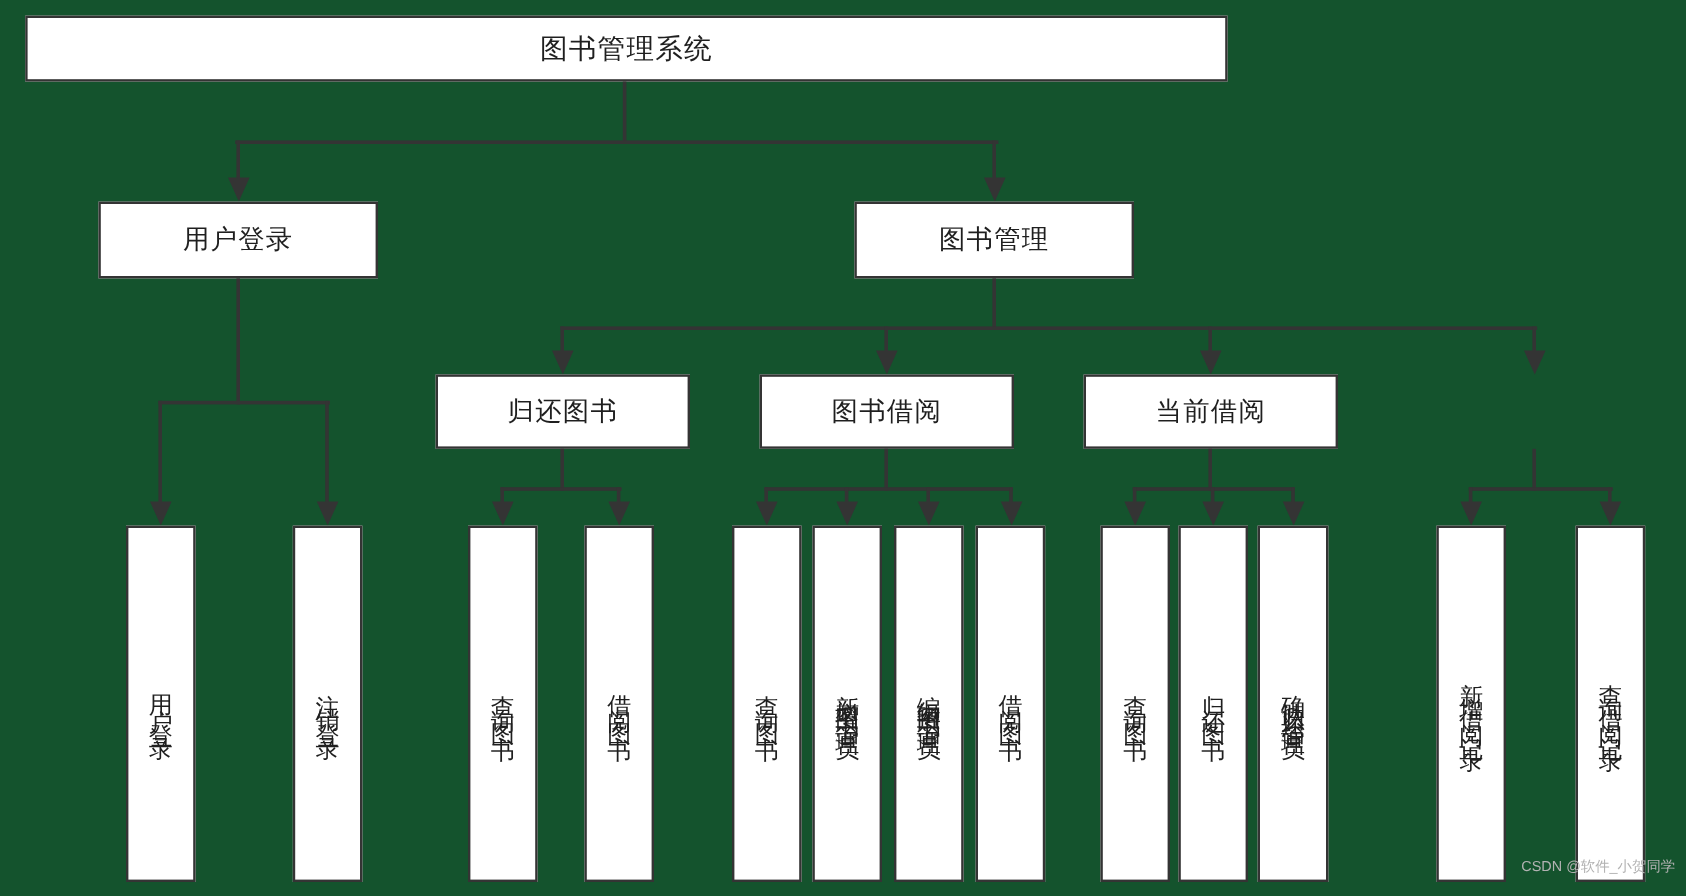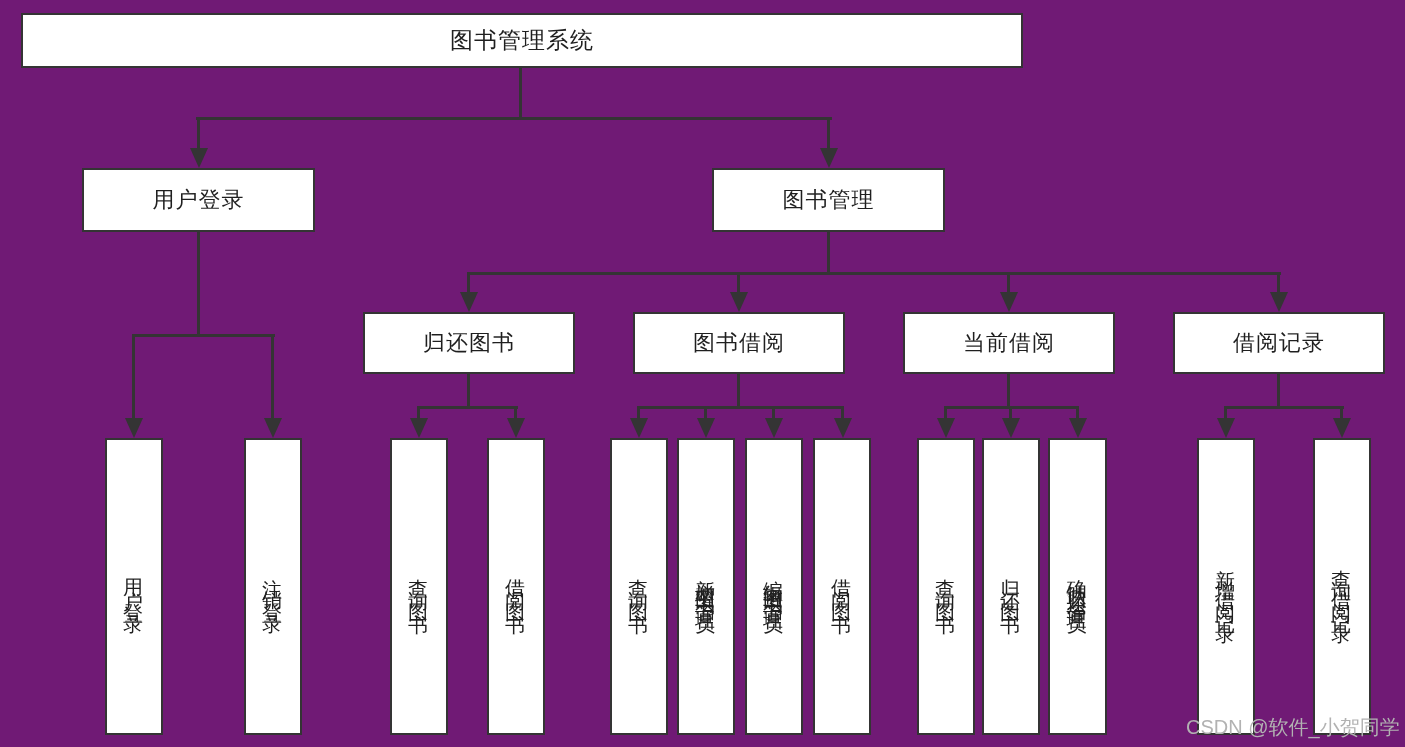--- a/index.html
+++ b/index.html
@@ -1,21 +1,21 @@
 <!DOCTYPE html>
 <html><head>
 <meta charset="utf-8">
 <style>
   html, body { margin: 0; padding: 0; background: #ffffff; }
   body { font-family: "Liberation Sans", sans-serif; }
   #canvas {
     position: relative;
     width: 1405px;
     height: 747px;
-    background: #701a75;
+    background: #14532d;
     overflow: hidden;
   }
   .box {
     position: absolute;
     box-sizing: border-box;
     background: #ffffff;
     border: 2.5px solid #343434;
     display: flex;
     align-items: center;
     justify-content: center;
@@ -43,21 +43,21 @@
     border-left: 9px solid transparent;
     border-right: 9px solid transparent;
     border-top: 20px solid #343434;
   }
   #watermark {
     position: absolute;
     left: 1186px;
     top: 714px;
     width: 210px;
     text-align: right;
-    font-size: 20px;
+    font-size: 12px;
     color: #b2b2b2;
     white-space: nowrap;
     z-index: 5;
   }
 </style>
 </head>
 <body>
 
 <div id="canvas">
 
@@ -98,23 +98,20 @@
   <div class="arrow" style="left:1270px; top:292px;"></div>
 
   <div class="box hbox" style="left:363px; top:312px; width:212px; height:62px;">
     <span>归还图书</span>
   </div>
   <div class="box hbox" style="left:903px; top:312px; width:212px; height:62px;">
     <span>当前借阅</span>
   </div>
   <div class="box hbox" style="left:633px; top:312px; width:212px; height:62px;">
     <span>图书借阅</span>
-  </div>
-  <div class="box hbox" style="left:1173px; top:312px; width:212px; height:62px;">
-    <span>借阅记录</span>
   </div>
 
   <div class="line" style="left:467px; top:374px; width:3px; height:35px;"></div>
   <div class="line" style="left:417px; top:406px; width:101px; height:3px;"></div>
   <div class="line" style="left:417px; top:406px; width:3px; height:14px;"></div>
   <div class="arrow" style="left:410px; top:418px;"></div>
   <div class="line" style="left:514px; top:406px; width:3px; height:14px;"></div>
   <div class="arrow" style="left:507px; top:418px;"></div>
 
   <div class="line" style="left:737px; top:374px; width:3px; height:35px;"></div>

